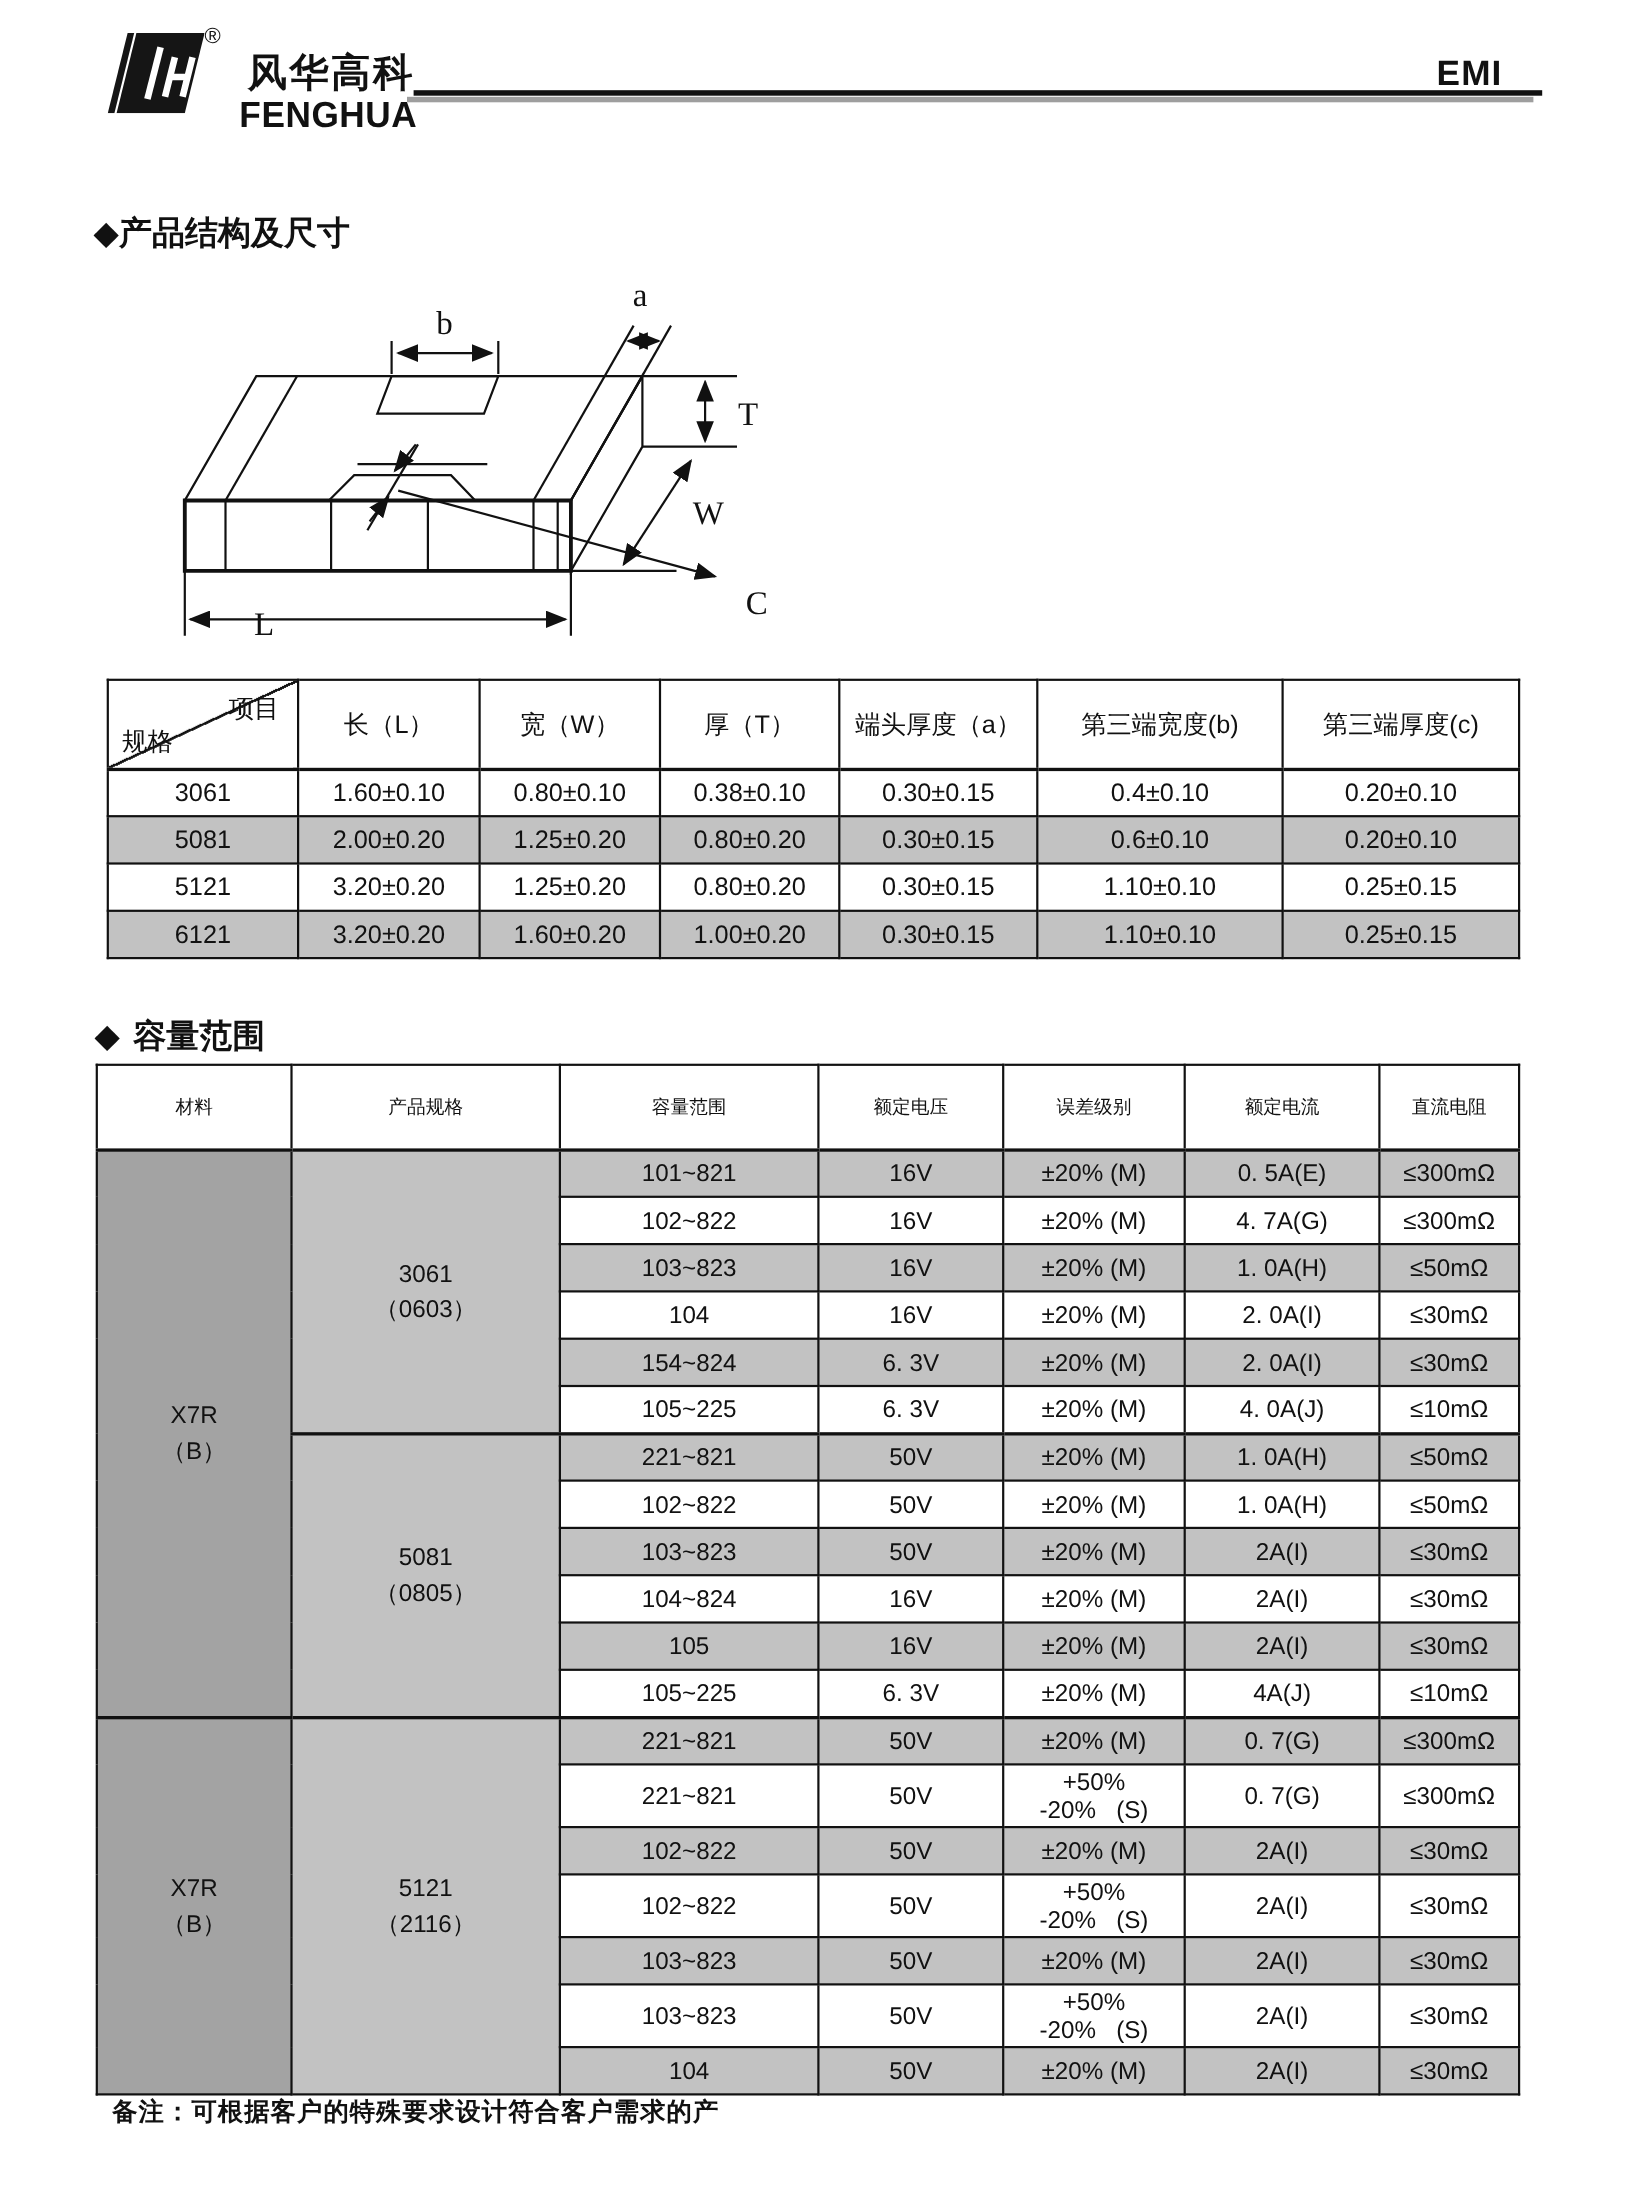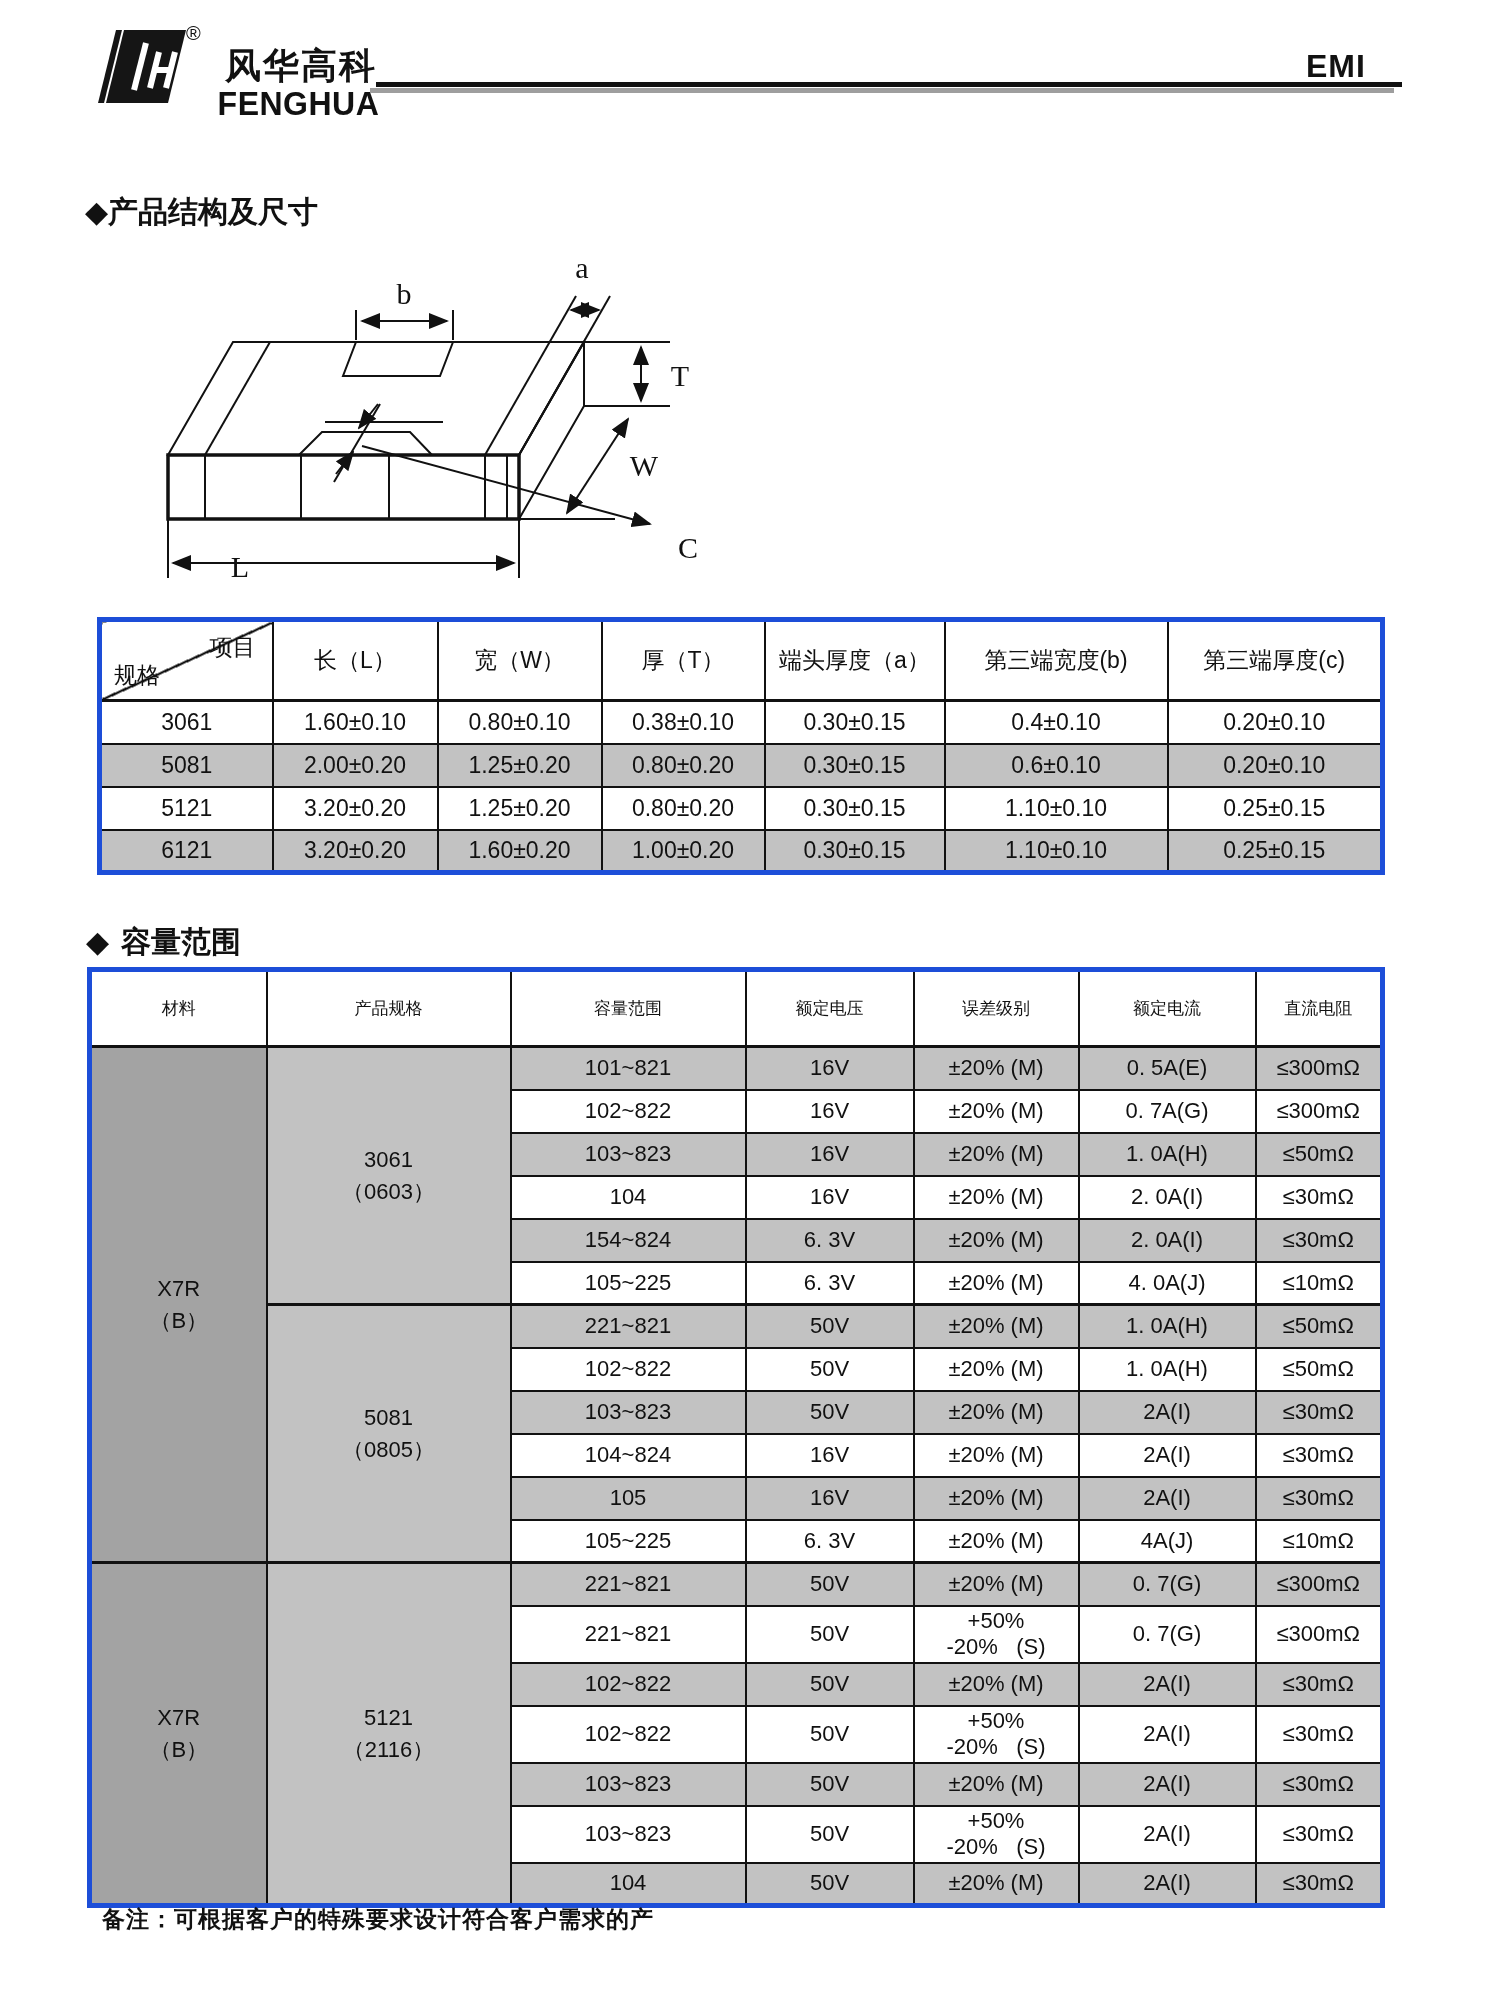--- a/index.html
+++ b/index.html
@@ -25,21 +25,21 @@
   .sec1{left:85px;top:192px;}
   .sec2{left:86px;top:922px;}
   .sec2 .marker{margin-right:12px;}
 
   
   .diagram{position:absolute;left:110px;top:226px;width:620px;height:362px;}
 
   
   table{border-collapse:collapse;table-layout:fixed;position:absolute;background:#fff;}
   th,td{border:2px solid #111;text-align:center;vertical-align:middle;font-weight:normal;padding:0;}
-  table{border:5px solid #1d4ed8;}
+  table{border:2px solid #1d4ed8;}
   thead th{border-bottom:3px solid #111;}
   .shc{background:var(--shade);}
   .tol-line{white-space:pre;line-height:26px;}
 
   
   .dim-table{left:97px;top:617px;width:1283px;font-size:23px;}
   .dim-table thead tr{height:81px;}
   .dim-table tbody tr{height:43px;}
   th.corner{
     position:relative;
@@ -240,21 +240,21 @@
           </td>
           <td class="shc">0. 5A(E)</td>
           <td class="shc">≤300mΩ</td>
         </tr>
         <tr>
           <td>102~822</td>
           <td>16V</td>
           <td class="tol">
             <div class="tol-line">±20% (M)</div>
           </td>
-          <td>0. 7A(G)</td>
+          <td>4. 7A(G)</td>
           <td>≤300mΩ</td>
         </tr>
         <tr>
           <td class="shc">103~823</td>
           <td class="shc">16V</td>
           <td class="tol shc">
             <div class="tol-line">±20% (M)</div>
           </td>
           <td class="shc">1. 0A(H)</td>
           <td class="shc">≤50mΩ</td>

